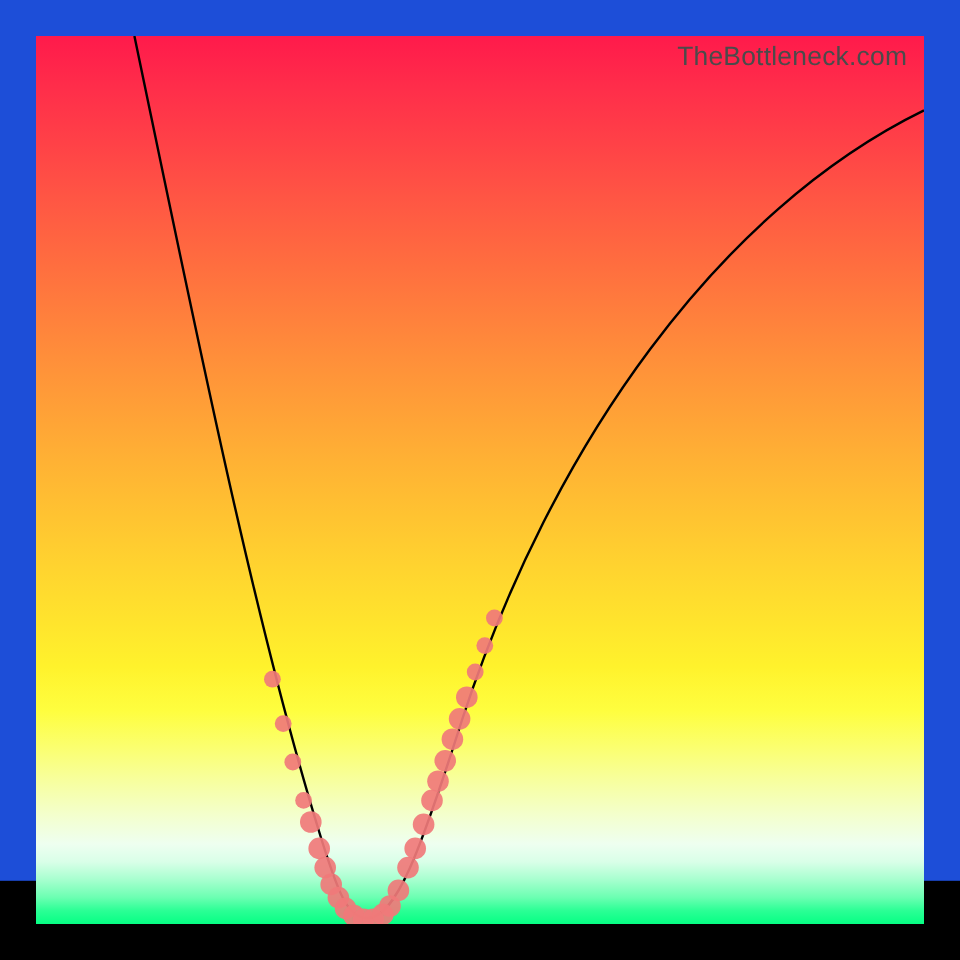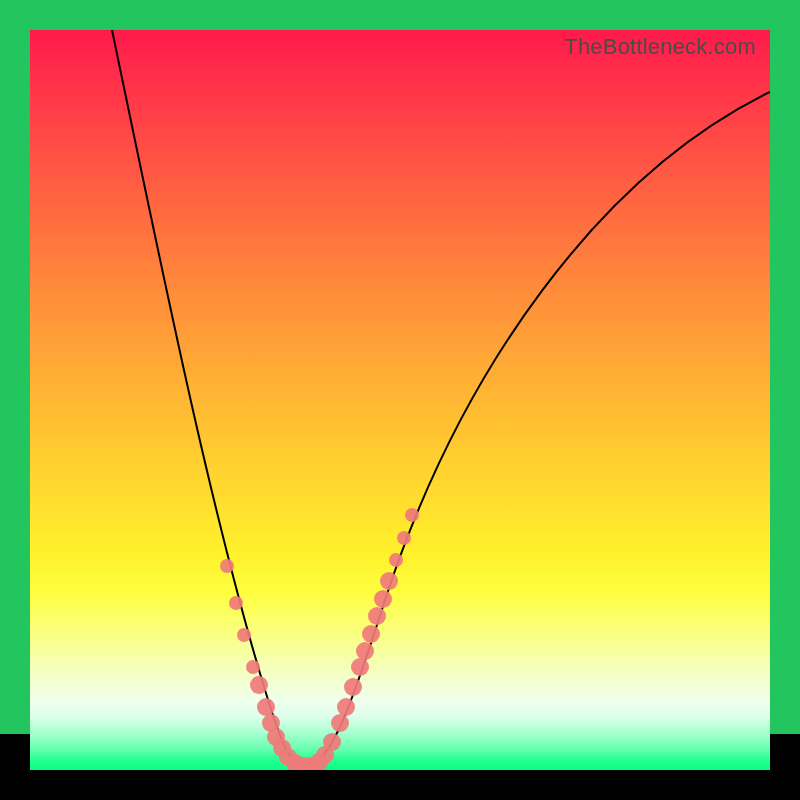--- a/index.html
+++ b/index.html
@@ -8,21 +8,21 @@
     width: 800px;
     height: 800px;
     overflow: hidden;
     background: #000;
     font-family: Arial, Helvetica, sans-serif;
   }
   .frame {
     position: relative;
     width: 800px;
     height: 734px;
-    background: #22c55e;
+    background: #1d4ed8;
   }
   .plot-area {
     position: absolute;
     left: 30px;
     top: 30px;
     width: 740px;
     height: 740px;
     overflow: hidden;
     background: linear-gradient(to bottom,
       #ff1a4b 0%,

